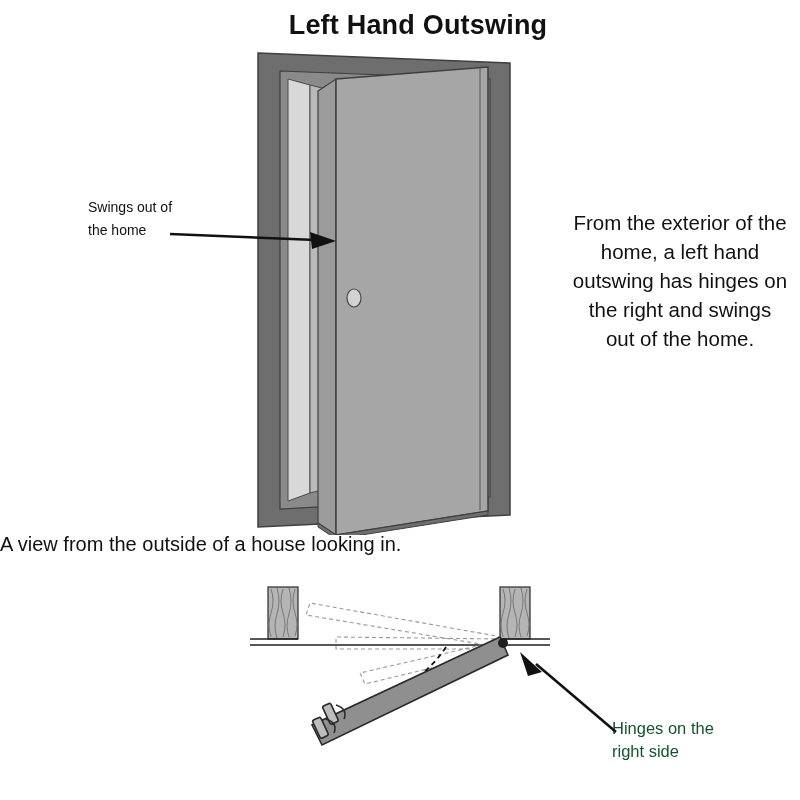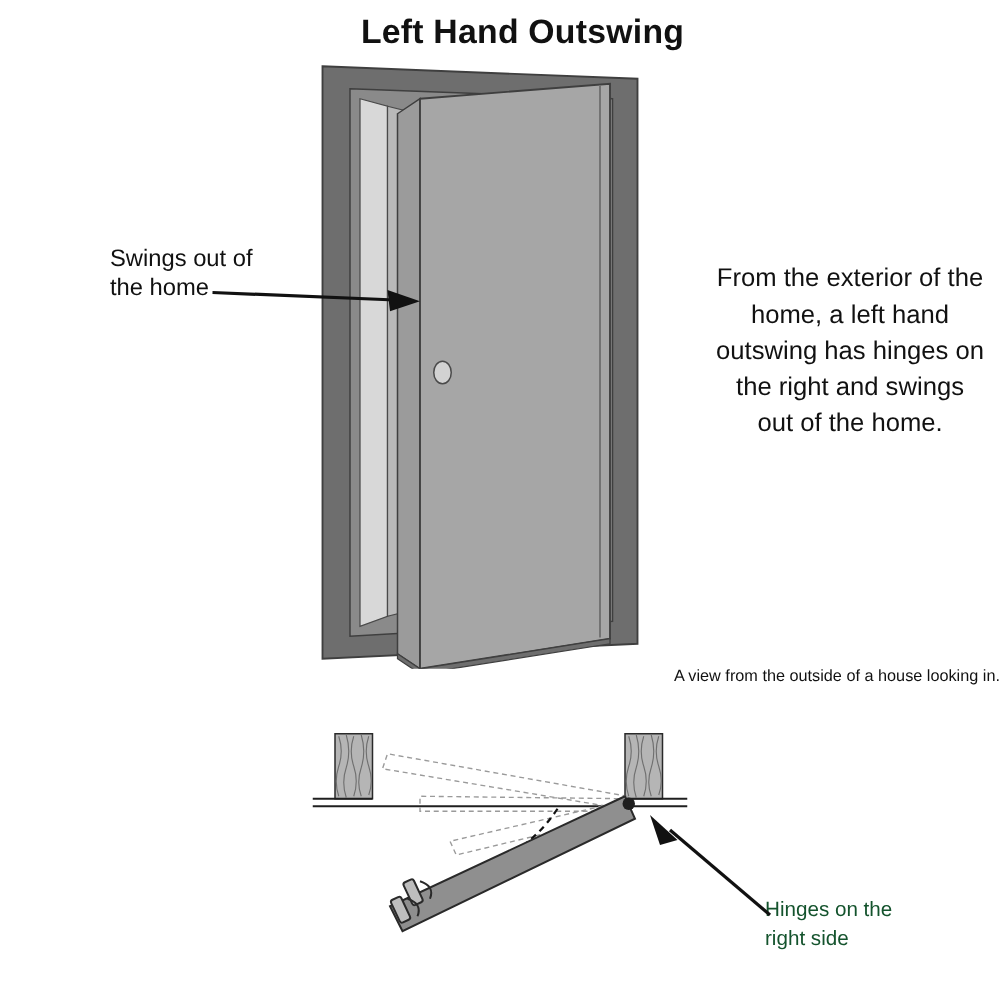--- a/index.html
+++ b/index.html
@@ -40,31 +40,31 @@
     text-align: center;
     font-size: 20.5px;
     line-height: 29px;
     color: #111111;
   }
 
   #swings-label {
     left: 88px;
     top: 196px;
     width: 150px;
-    font-size: 19px;
+    font-size: 14px;
     line-height: 23px;
     color: #111111;
   }
 
   #view-caption {
     left: 0;
     top: 533px;
     width: 800px;
-    text-align: right;
-    font-size: 13px;
+    text-align: left;
+    font-size: 20px;
     color: #111111;
   }
 
   #interior-label {
     left: 0;
     top: 570px;
     width: 800px;
     text-align: center;
     font-size: 15.5px;
     color: #111111;

